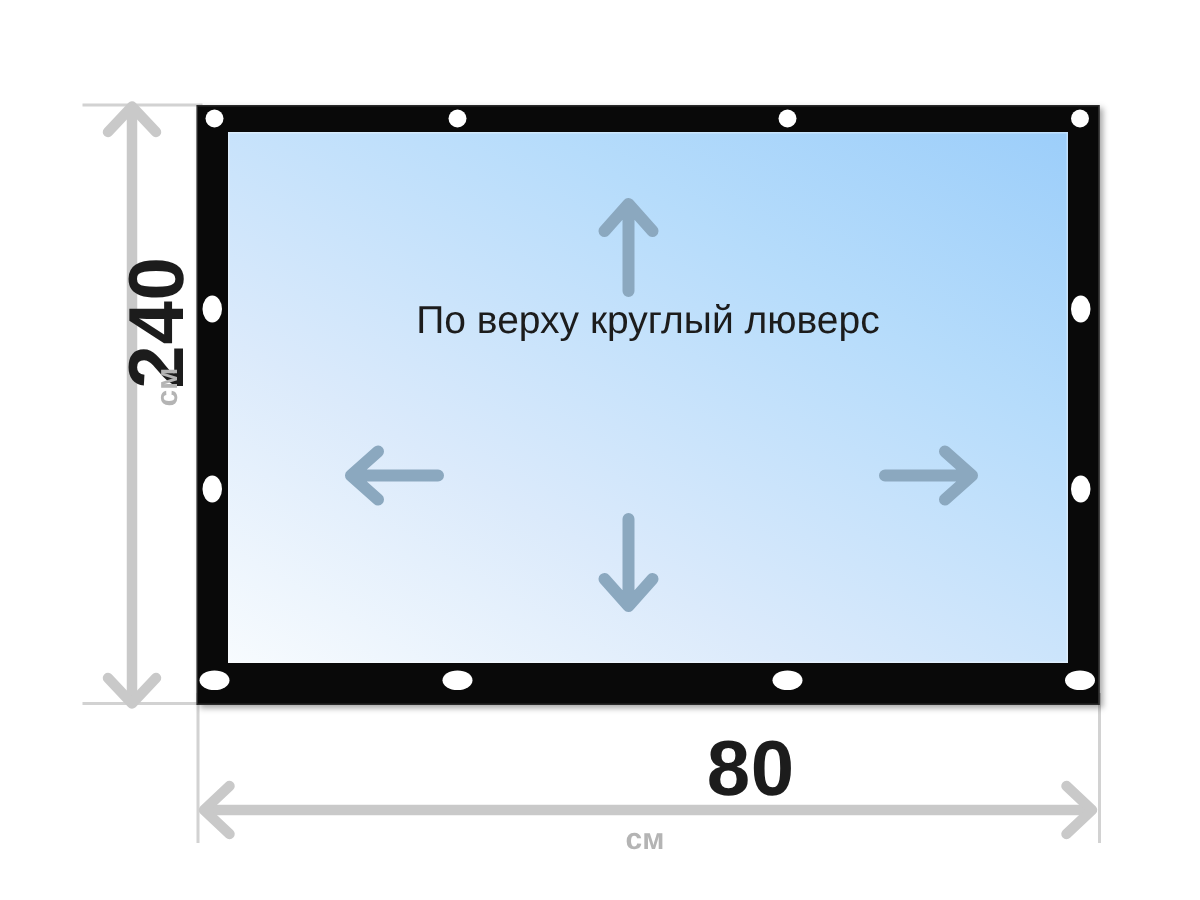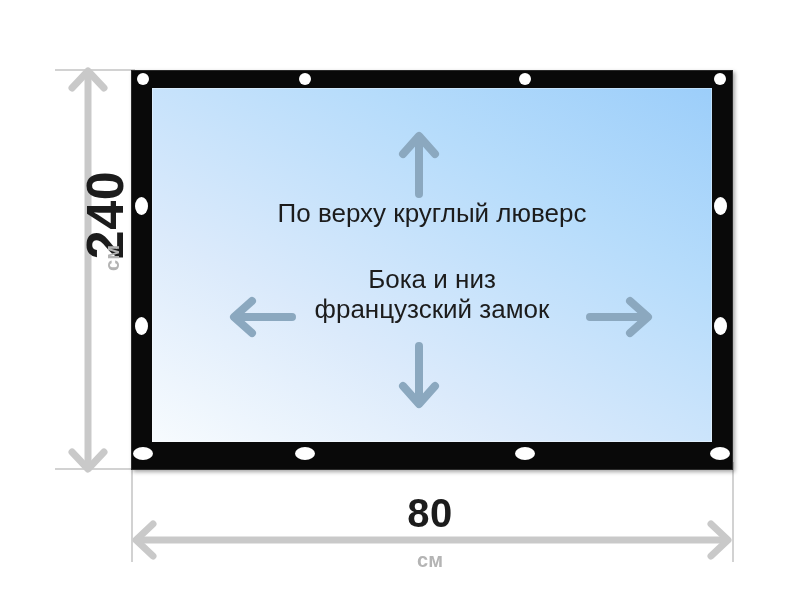--- a/index.html
+++ b/index.html
@@ -110,23 +110,23 @@
     font-size: 20px;
     line-height: 26px;
     text-align: center;
     transform: rotate(-90deg);
     transform-origin: center center;
   }
   #width-value {
     left: 330px;
     top: 484px;
     width: 200px;
-    font-size: 40px;
+    font-size: 52px;
     line-height: 58px;
-    text-align: center;
+    text-align: right;
   }
   #width-unit {
     left: 380px;
     top: 548px;
     width: 100px;
     font-size: 20px;
     line-height: 24px;
     text-align: center;
   }
 </style>
@@ -164,23 +164,21 @@
       </div>
 
       <div class="fab-arrow" style="left:434px; top:208px;">
         <svg width="70" height="42" viewBox="0 0 70 42">
           <path d="M4 21 L60 21 M44 5 L62 21 L44 37" stroke="#8ba8bf" stroke-width="8" fill="none" stroke-linecap="round" stroke-linejoin="round"></path>
         </svg>
       </div>
 
       <div class="fab-label" style="left:0px; top:110px; width:100%;">По верху круглый люверс</div>
 
-      <div class="fab-label" style="left:0px; top:176px; width:100%;">Бока и низ</div>
-
-      <div class="fab-label" style="left:0px; top:206px; width:100%;">французский замок</div>
+
     </div>
 
     <div class="grommet round" style="left:6px;   top:3px;"></div>
     <div class="grommet round" style="left:168px; top:3px;"></div>
     <div class="grommet round" style="left:388px; top:3px;"></div>
     <div class="grommet round" style="left:583px; top:3px;"></div>
 
     <div class="grommet horiz" style="left:2px;   top:377px;"></div>
     <div class="grommet horiz" style="left:164px; top:377px;"></div>
     <div class="grommet horiz" style="left:384px; top:377px;"></div>

